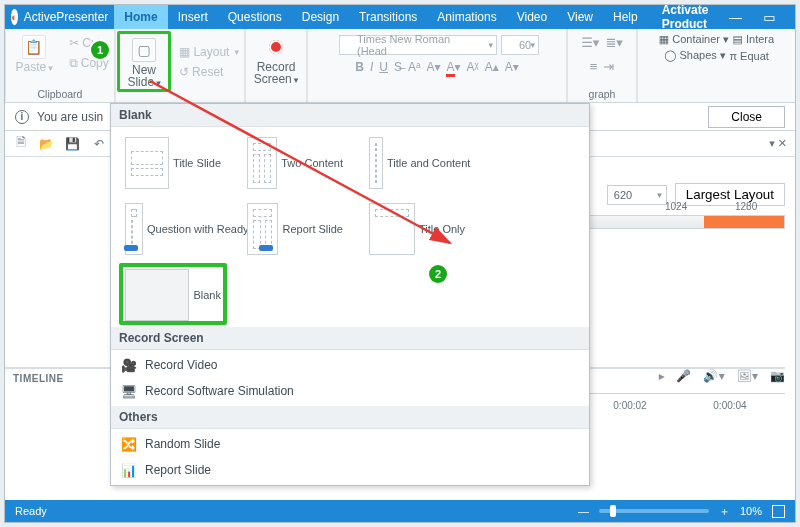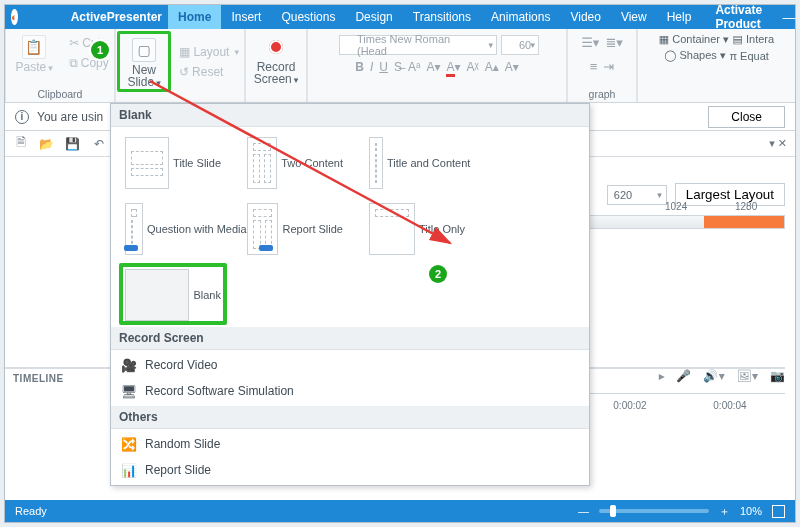--- a/index.html
+++ b/index.html
@@ -3,21 +3,21 @@
 <meta charset="utf-8">
 <style>
   * { box-sizing: border-box; margin:0; padding:0; }
   html,body { width:800px; height:527px; font-family: "Segoe UI", Tahoma, sans-serif; font-size:12px; background:#fff; overflow:hidden; }
   .wrap { border:4px solid #e9eef3; width:800px; height:527px; position:relative; }
   .inner { border:1px solid #b5c0c8; width:100%; height:100%; position:relative; background:#fff; }
 
   
   .titlebar { height:24px; background:#1e88d6; color:#fff; display:flex; align-items:center; font-size:12px; }
   .titlebar .logo { width:16px; height:16px; border-radius:50%; background:#fff; margin:0 6px; display:flex;align-items:center;justify-content:center;color:#f26722;font-weight:bold;font-size:11px;}
-  .titlebar .appname { font-weight:700; margin-right:6px;margin-left:47px;}
+  .titlebar .appname { font-weight:400; margin-right:6px;}
   .tabs { display:flex; height:24px; }
   .tab { padding:0 10px; display:flex; align-items:center; color:#fff; cursor:pointer; }
   .tab.active { background:#7dd3fc; color:#1b6bb0; font-weight:600; }
   .tab.activate { color:#fff; font-weight:600; margin-left:4px; }
   .wincontrols { margin-left:auto; display:flex; }
   .wincontrols .btn { width:34px; height:24px; display:flex;align-items:center;justify-content:center; color:#fff; cursor:pointer; font-size:13px;}
 
   
   .ribbon { height:74px; border-bottom:1px solid #cfd6dc; background:#f7f9fb; display:flex; position:relative; }
   .group { border-left:1px solid #e0e5ea; border-right:1px solid #e0e5ea; padding:2px 6px 0 6px; display:flex; flex-direction:column; align-items:center; gap:1px;}
@@ -272,21 +272,21 @@
               <div class="dash dash-row"></div>
               <div class="dash-two">
                 <div class="dash"></div>
                 <div>
                   <div class="q-line"></div>
                   <div class="q-line" style="margin-top:3px;"></div>
                 </div>
               </div>
               <div class="chip"></div>
             </div>
-      <div class="cap">Question with Media</div>
+      <div class="cap">Question with Ready</div>
     </div>
     <div class="thumb">
       <div class="tbox">
               <div class="dash dash-row"></div>
               <div class="dash-two">
                 <div class="dash"></div>
                 <div class="dash"></div>
               </div>
               <div class="chip"></div>
             </div>

